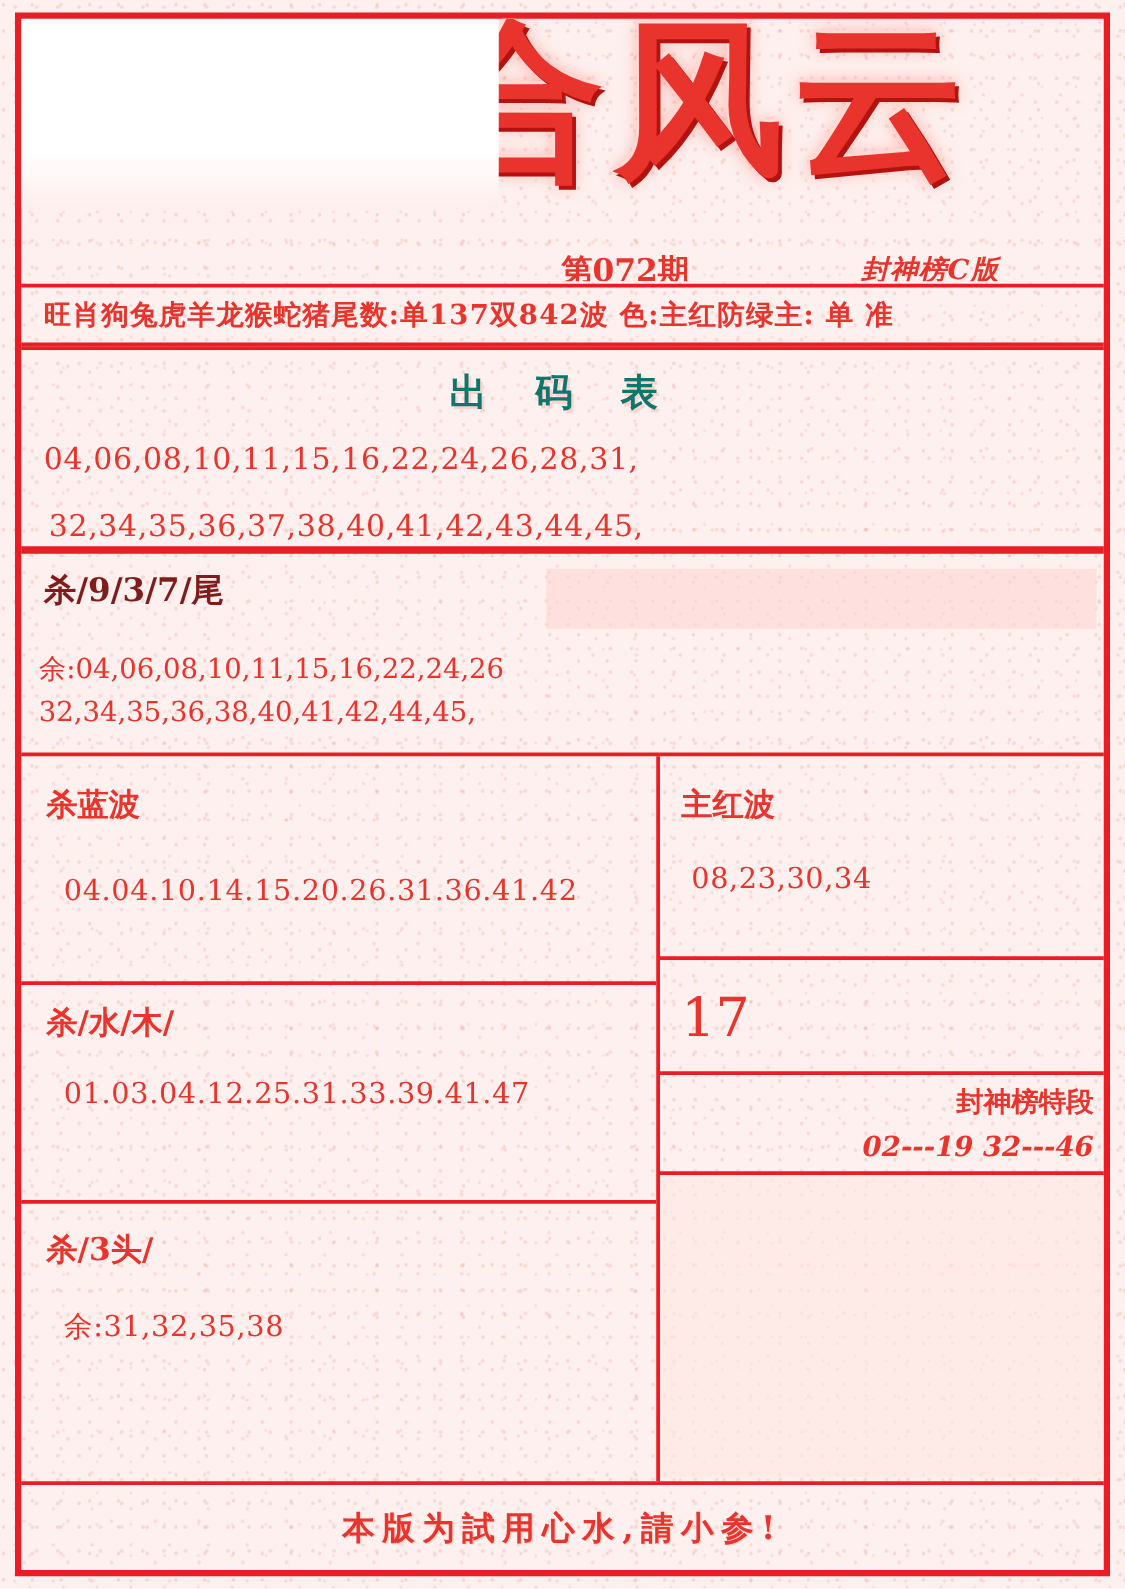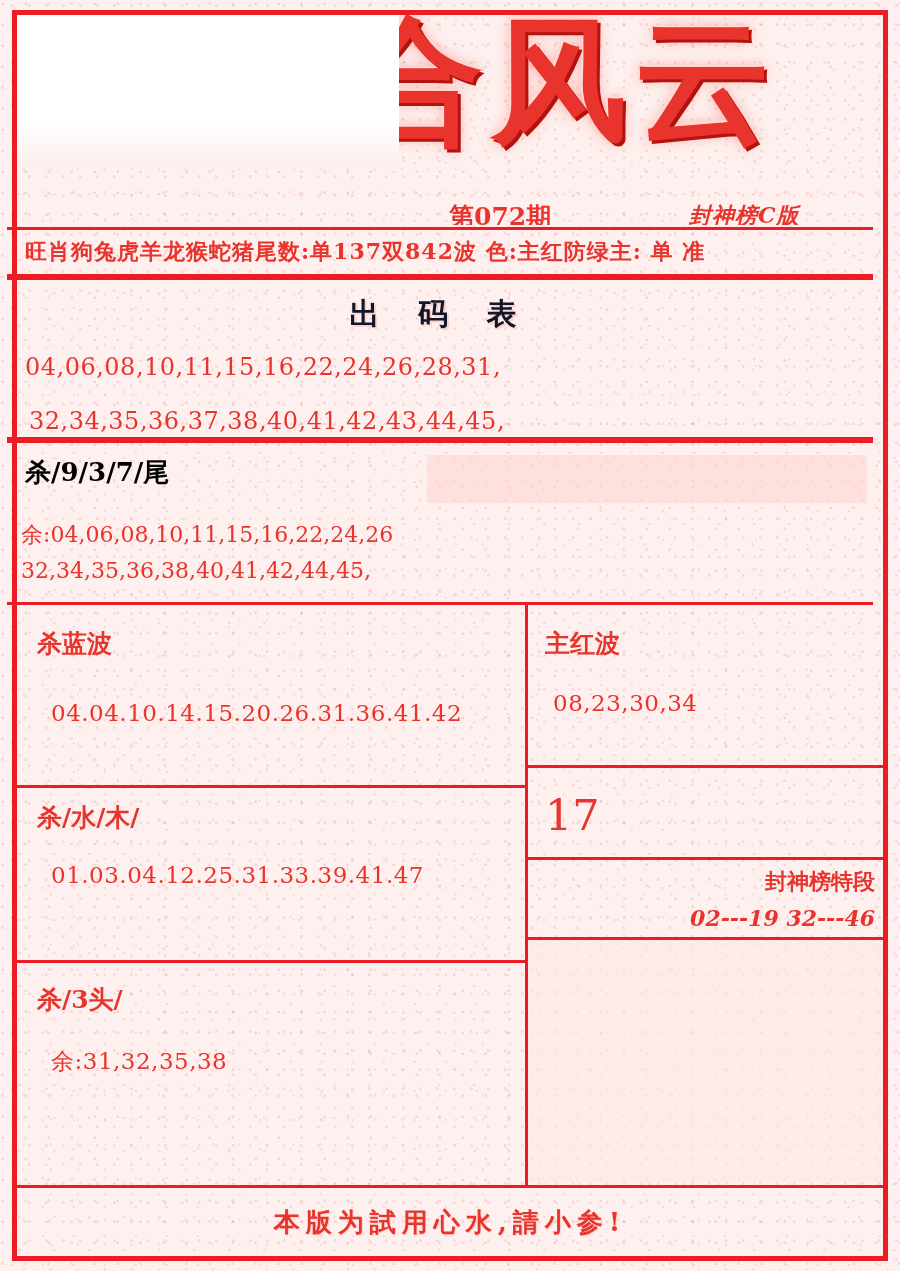--- a/index.html
+++ b/index.html
@@ -103,21 +103,21 @@
     font-weight: bold;
     font-style: italic;
     color: #e8342c;
     font-family: "DejaVu Serif", serif;
     letter-spacing: 1px;
   }
 
   
   .band {
     position: absolute;
-    left: 7px;
+    left: 17px;
     border-top: 3px solid #ec1c24;
     border-bottom: 3px solid #ec1c24;
     box-sizing: border-box;
     width: 866px;
   }
   .zodiac-row {
     top: 227px;
     height: 50px;
     display: flex;
     align-items: center;
@@ -134,21 +134,21 @@
 
   .section-codes {
     top: 277px;
     height: 163px;
   }
   .codes-title {
     text-align: center;
     margin-top: 14px;
     font-size: 30px;
     font-weight: bold;
-    color: #0f172a;
+    color: #0f766e;
     font-family: "DejaVu Serif", serif;
     letter-spacing: 14px;
     text-shadow: 2px 2px 0 #ffd2cc;
   }
   .codes-line {
     font-size: 24px;
     color: #e8342c;
     font-family: "DejaVu Serif", serif;
     padding-left: 18px;
     margin-top: 18px;
@@ -156,21 +156,21 @@
   }
   .codes-line.second { margin-top: 26px; padding-left: 22px; }
 
   .section-kill {
     top: 440px;
     height: 165px;
   }
   .kill-title {
     font-size: 26px;
     font-weight: bold;
-    color: #000000;
+    color: #7f1d1d;
     font-family: "DejaVu Serif", serif;
     padding-left: 18px;
     padding-top: 12px;
   }
   .kill-rest1 {
     font-size: 22px;
     color: #e8342c;
     font-family: "DejaVu Serif", serif;
     padding-left: 14px;
     padding-top: 30px;

